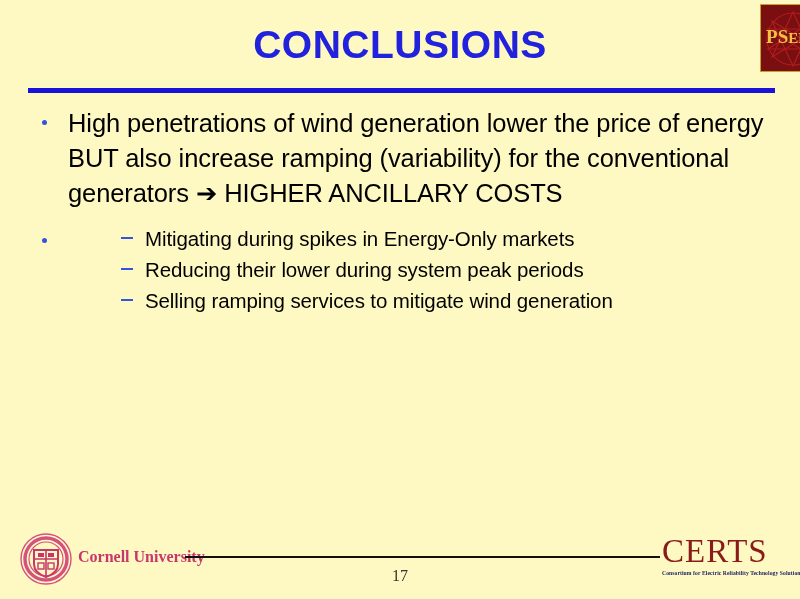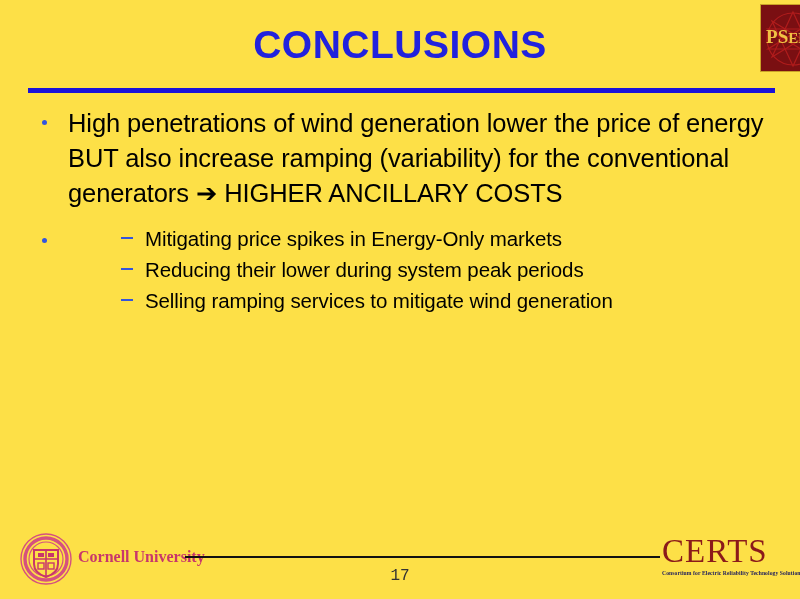--- a/index.html
+++ b/index.html
@@ -7,21 +7,21 @@
     padding: 0;
     background: #ffffff;
   }
   body {
     font-family: "Liberation Sans", sans-serif;
   }
   #slide {
     position: relative;
     width: 800px;
     height: 599px;
-    background: #fde047;
+    background: #fef9c3;
     overflow: hidden;
   }
 
   
   #slide-title {
     position: absolute;
     left: 0;
     top: 22px;
     width: 800px;
     text-align: center;
@@ -150,21 +150,21 @@
     width: 475px;
     height: 2px;
     background: #111111;
   }
   #page-number {
     position: absolute;
     left: 0;
     top: 567px;
     width: 800px;
     text-align: center;
-    font-family: Liberation Mono, monospace;
+    font-family: Liberation Serif, serif;
     font-size: 16px;
     color: #333333;
   }
   #certs-logo {
     position: absolute;
     left: 662px;
     top: 534px;
     width: 132px;
     height: 50px;
   }
@@ -215,21 +215,21 @@
       <div class="bullet-text">High penetrations of wind generation lower the price of energy BUT also increase ramping (variability) for the conventional generators ➔ HIGHER ANCILLARY COSTS</div>
     </div>
 
 
     <div class="bullet-row">
       <span class="bullet-dot"></span>
 
       <div id="sublist">
         <div class="sub-row">
           <span class="sub-dash"></span>
-          <div class="sub-text">Mitigating price spikes in Energy-Only markets</div>
+          <div class="sub-text">Mitigating during spikes in Energy-Only markets</div>
         </div>
         <div class="sub-row">
           <span class="sub-dash"></span>
           <div class="sub-text">Reducing their lower during system peak periods</div>
         </div>
         <div class="sub-row">
           <span class="sub-dash"></span>
           <div class="sub-text">Selling ramping services to mitigate wind generation</div>
         </div>
       </div>

